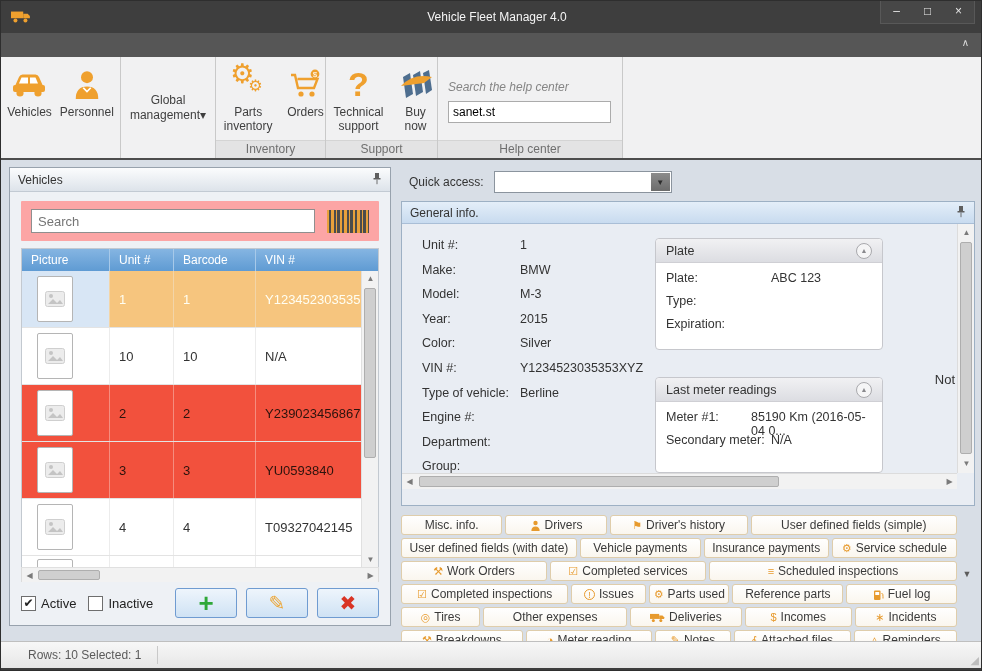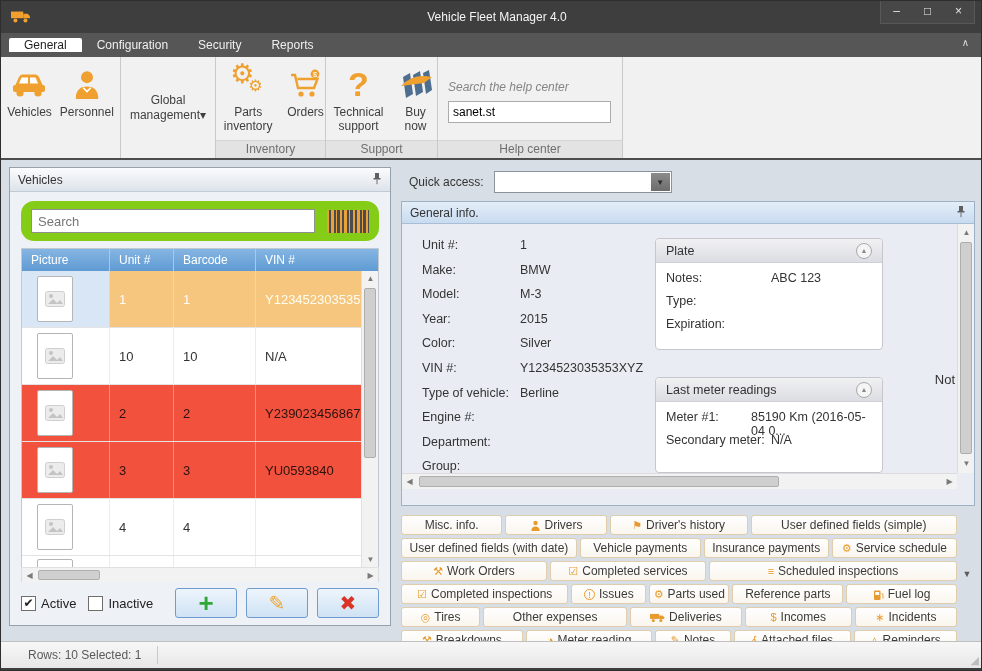--- a/index.html
+++ b/index.html
@@ -32,21 +32,21 @@
   .qmark{font-size:34px;font-weight:bold;color:#efa02e;line-height:34px;}
   .helpbody{flex-direction:column;align-items:flex-start;padding:6px 10px 0 10px;width:100%;}
   .help-label{font-size:12px;color:#858585;margin-bottom:7px;font-style:italic;}
   .help-input{width:163px;height:22px;border:1px solid #ababab;font-size:12px;padding:0 4px;outline:none;}
   
   .main{position:relative;height:481px;}
   
   .vpanel{position:absolute;left:8px;top:7px;width:382px;height:459px;background:#eef1f5;border:1px solid #98a2ad;}
   .phead{height:24px;background:linear-gradient(#fbfcfd,#dde3ea);border-bottom:1px solid #c2cad3;display:flex;align-items:center;padding:0 8px;font-size:12px;color:#333;}
   .phead .sp{flex:1;}
-  .searchbar{margin:9px 11px 7px 11px;height:40px;background:#84cc16;border-radius:13px;display:flex;align-items:center;padding:4px 10px;}
+  .searchbar{margin:9px 11px 7px 11px;height:40px;background:#fca5a5;border-radius:1px;display:flex;align-items:center;padding:4px 10px;}
   .search-input{flex:1;height:24px;border:1px solid #8f8f8f;font-size:13px;padding:0 6px;outline:none;}
   .barcode{width:42px;height:23px;margin-left:12px;background:repeating-linear-gradient(90deg,#e9a13b 0 2px,#4c4c4c 2px 4px,#e9a13b 4px 7px,#4c4c4c 7px 9px,#e9a13b 9px 10px,#4c4c4c 10px 13px);}
   .vtable{margin:0 11px;background:#fff;border:1px solid #c3c9d0;height:319px;display:flex;flex-direction:column;}
   .vhead{height:22px;display:flex;background:linear-gradient(#85b5e2,#5f9bd3);color:#fff;font-size:12px;}
   .vhead div{line-height:22px;padding-left:9px;border-right:1px solid #a7c9e9;}
   .vbody{flex:1;display:flex;}
   .vrows{flex:1;overflow:hidden;}
   .col-pic{width:88px;}.col-unit{width:64px;}.col-bar{width:82px;}.col-vin{flex:1;border-right:none!important;}
   .vrow{display:flex;height:57px;border-bottom:1px solid #e3e3e3;font-size:13px;color:#333;background:#fff;}
   .vrow>div{display:flex;align-items:center;padding-left:9px;border-right:1px solid #ececec;overflow:hidden;white-space:nowrap;}
@@ -125,21 +125,20 @@
     </span>
     <span class="title">Vehicle Fleet Manager 4.0</span>
     <div class="winbtns">
       <span class="winbtn">–</span>
       <span class="winbtn">□</span>
       <span class="winbtn">×</span>
     </div>
   </div>
 
   <div class="tabstrip">
-    <span id="menu-tabs"><span class="mtab active">General</span><span class="mtab">Configuration</span><span class="mtab">Security</span><span class="mtab">Reports</span></span>
     <span class="ribbon-chevron">∧</span>
   </div>
 
   <div class="ribbon">
     <div class="rgroup" style="width:120px">
       <div class="rbody">
         <div class="rbtn">
           <span class="ricon">
             <svg width="40" height="30" viewBox="0 0 40 30">
                 <path d="M6 17 L10 8 q1 -2.5 3.5 -2.5 h13 q2.5 0 3.5 2.5 L34 17 Z" fill="#efa02e"></path>
@@ -317,20 +316,21 @@
                   <span class="picbox">
                     <svg width="20" height="16" viewBox="0 0 20 16">
                       <rect x="0.5" y="0.5" width="19" height="15" rx="2" fill="#ececec" stroke="#cfcfcf"></rect>
                       <circle cx="6" cy="5" r="2" fill="#c4c4c4"></circle>
                       <path d="M3 13 L8 8 L12 12 L15 9 L18 13 Z" fill="#c4c4c4"></path>
                     </svg>
                   </span>
                 </div>
                 <div class="col-unit">4</div>
                 <div class="col-bar">4</div>
+                <div class="col-vin">T09327042145</div>
               </div>
               <div class="vrow partial">
                 <div class="col-pic">
                   <span class="picbox"></span>
                 </div>
                 <div class="col-unit"></div>
                 <div class="col-bar"></div>
                 <div class="col-vin"></div>
               </div>
             </div>
@@ -429,21 +429,21 @@
           </div>
 
         <div class="subpanel" style="top:14px;height:112px">
           <div class="subhead">
             <span>Plate</span>
             <span style="flex:1"></span>
             <span class="circlebtn">▲</span>
           </div>
           <div class="subbody" id="plate-fields">
               <div class="frow">
-                <span class="fl">Notes:</span>
+                <span class="fl">Plate:</span>
                 <span>ABC 123</span>
               </div>
               <div class="frow">
                 <span class="fl">Type:</span>
                 <span></span>
               </div>
               <div class="frow">
                 <span class="fl">Expiration:</span>
                 <span></span>
               </div>

